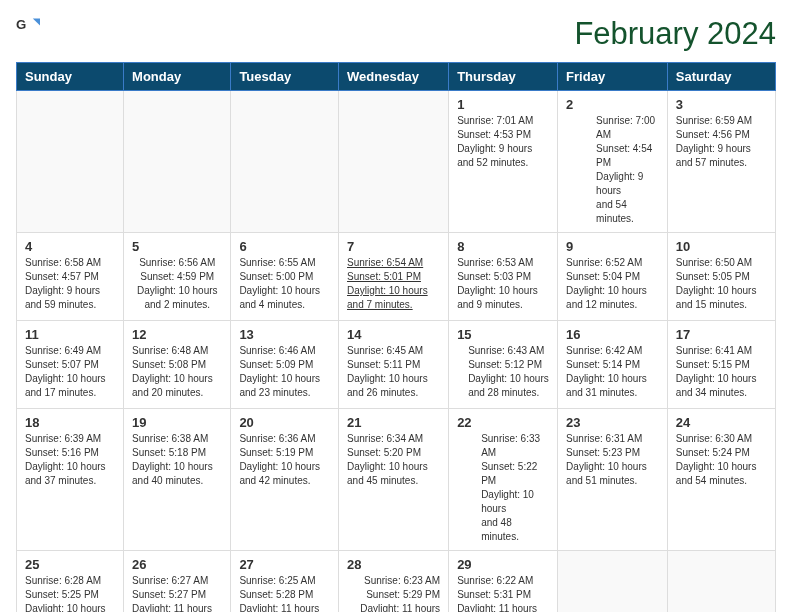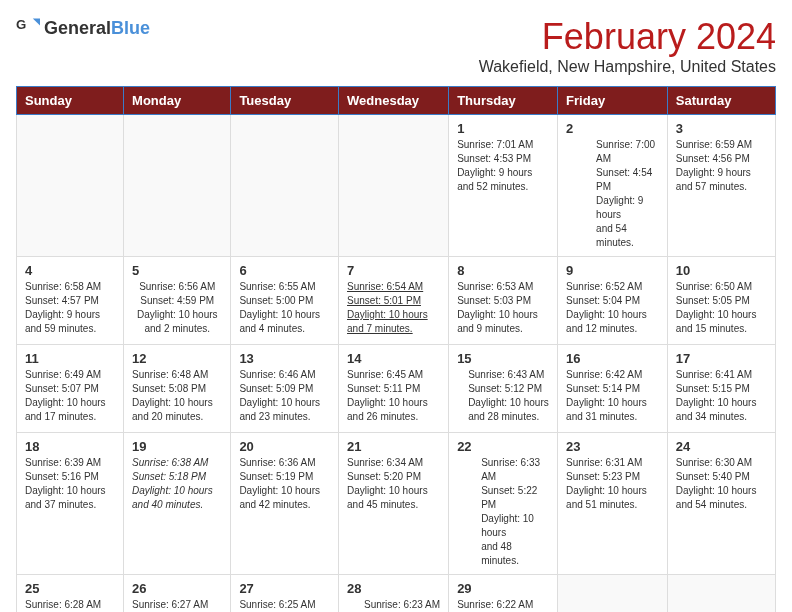--- a/index.html
+++ b/index.html
@@ -32,35 +32,35 @@
       color: #4a90d9;
     }
     .logo-icon {
       width: 24px;
       height: 24px;
     }
     .title-section {
       text-align: right;
     }
     .main-title {
-      font-size: 36px;
+      font-size: 31px;
       font-weight: normal;
-      color: #b91c1c;
+      color: #14532d;
     }
     .subtitle {
       font-size: 16px;
       color: #333;
     }
     table {
       width: 100%;
       border-collapse: collapse;
       font-size: 11px;
     }
     thead tr {
-      background-color: #7f1d1d;
+      background-color: #0c4a6e;
       color: #fff;
     }
     thead th {
       padding: 6px 8px;
       text-align: left;
       font-size: 13px;
       font-weight: bold;
       border: 1px solid #3a7bc8;
     }
     tbody tr {
@@ -92,27 +92,23 @@
   </style>
 </head>
 <body>
 
 <div class="header-section">
   <div class="logo">
     <svg class="logo-icon" viewBox="0 0 40 40" xmlns="http://www.w3.org/2000/svg">
       <text x="0" y="22" font-size="22" font-weight="bold" fill="#333">G</text>
       <polygon points="28,4 40,4 40,16" fill="#4a90d9"></polygon>
     </svg>
-    <div>
-      <span class="logo-text-general">General</span><span class="logo-text-blue">Blue</span>
-    </div>
   </div>
   <div class="title-section">
     <div class="main-title">February 2024</div>
-    <div class="subtitle">Wakefield, New Hampshire, United States</div>
   </div>
 </div>
 
 <table>
   <thead>
     <tr>
     <th>Sunday</th>
         <th>Monday</th>
         <th>Tuesday</th>
         <th>Wednesday</th>
@@ -254,21 +250,21 @@
       <tr>
         <td>
           <span class="day-number">18</span>
           <div class="day-info" style="white-space: pre-line;">Sunrise: 6:39 AM
 Sunset: 5:16 PM
 Daylight: 10 hours
 and 37 minutes.</div>
         </td>
         <td>
           <span class="day-number">19</span>
-          <div class="day-info" style="white-space: pre-line; font-style: italic;">Sunrise: 6:38 AM
+          <div class="day-info" style="white-space: pre-line;">Sunrise: 6:38 AM
 Sunset: 5:18 PM
 Daylight: 10 hours
 and 40 minutes.</div>
         </td>
         <td>
           <span class="day-number">20</span>
           <div class="day-info" style="white-space: pre-line;">Sunrise: 6:36 AM
 Sunset: 5:19 PM
 Daylight: 10 hours
 and 42 minutes.</div>
@@ -290,21 +286,21 @@
         <td>
           <span class="day-number">23</span>
           <div class="day-info" style="white-space: pre-line;">Sunrise: 6:31 AM
 Sunset: 5:23 PM
 Daylight: 10 hours
 and 51 minutes.</div>
         </td>
         <td>
           <span class="day-number">24</span>
           <div class="day-info" style="white-space: pre-line;">Sunrise: 6:30 AM
-Sunset: 5:40 PM
+Sunset: 5:24 PM
 Daylight: 10 hours
 and 54 minutes.</div>
         </td>
       </tr>
       <tr>
         <td>
           <span class="day-number">25</span>
           <div class="day-info" style="white-space: pre-line;">Sunrise: 6:28 AM
 Sunset: 5:25 PM
 Daylight: 10 hours

